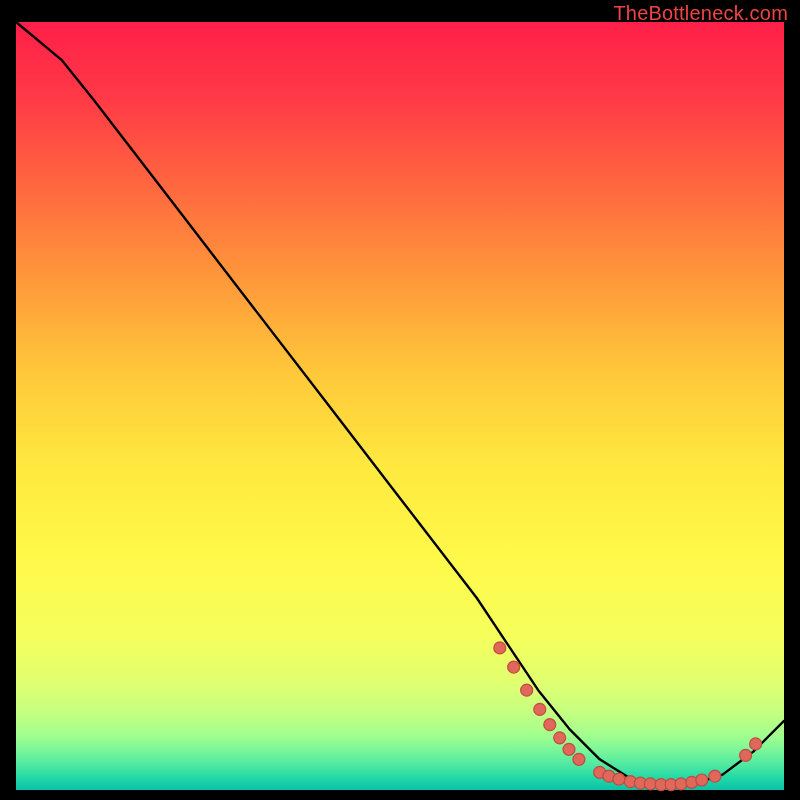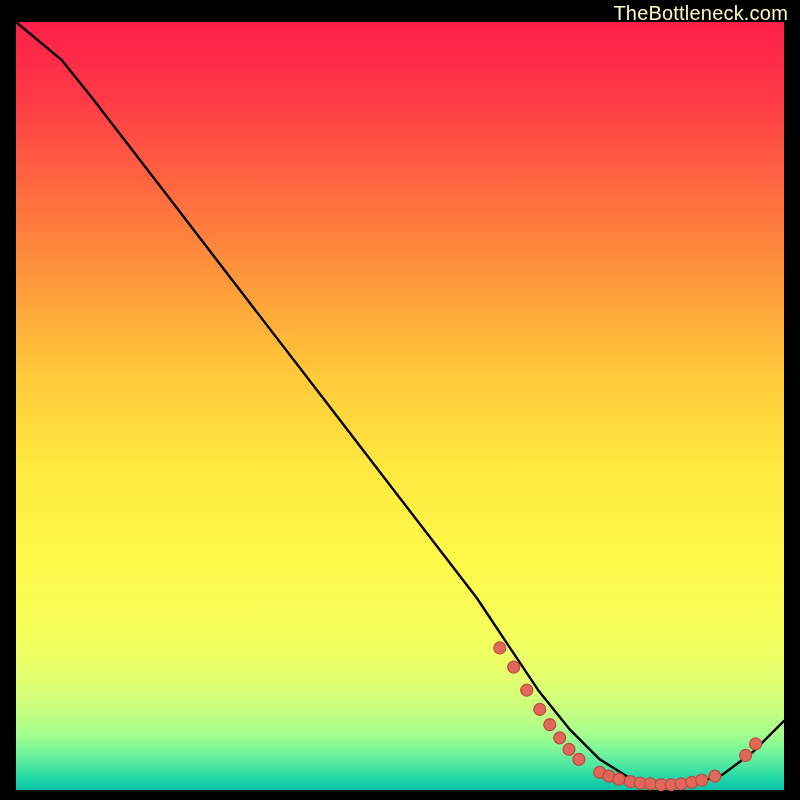--- a/index.html
+++ b/index.html
@@ -40,21 +40,21 @@
       #76f59a 95%,
       #49e6a2 97%,
       #1fd7a8 98.5%,
       #0cc1a8 100%
     );
   }
   .attribution {
     position: absolute;
     top: 2px;
     right: 12px;
-    color: #fef9c3;
+    color: #ef4444;
     font-size: 20px;
     font-weight: 400;
     letter-spacing: 0.2px;
   }
   svg.overlay {
     position: absolute;
     left: 0;
     top: 0;
     width: 768px;
     height: 768px;

